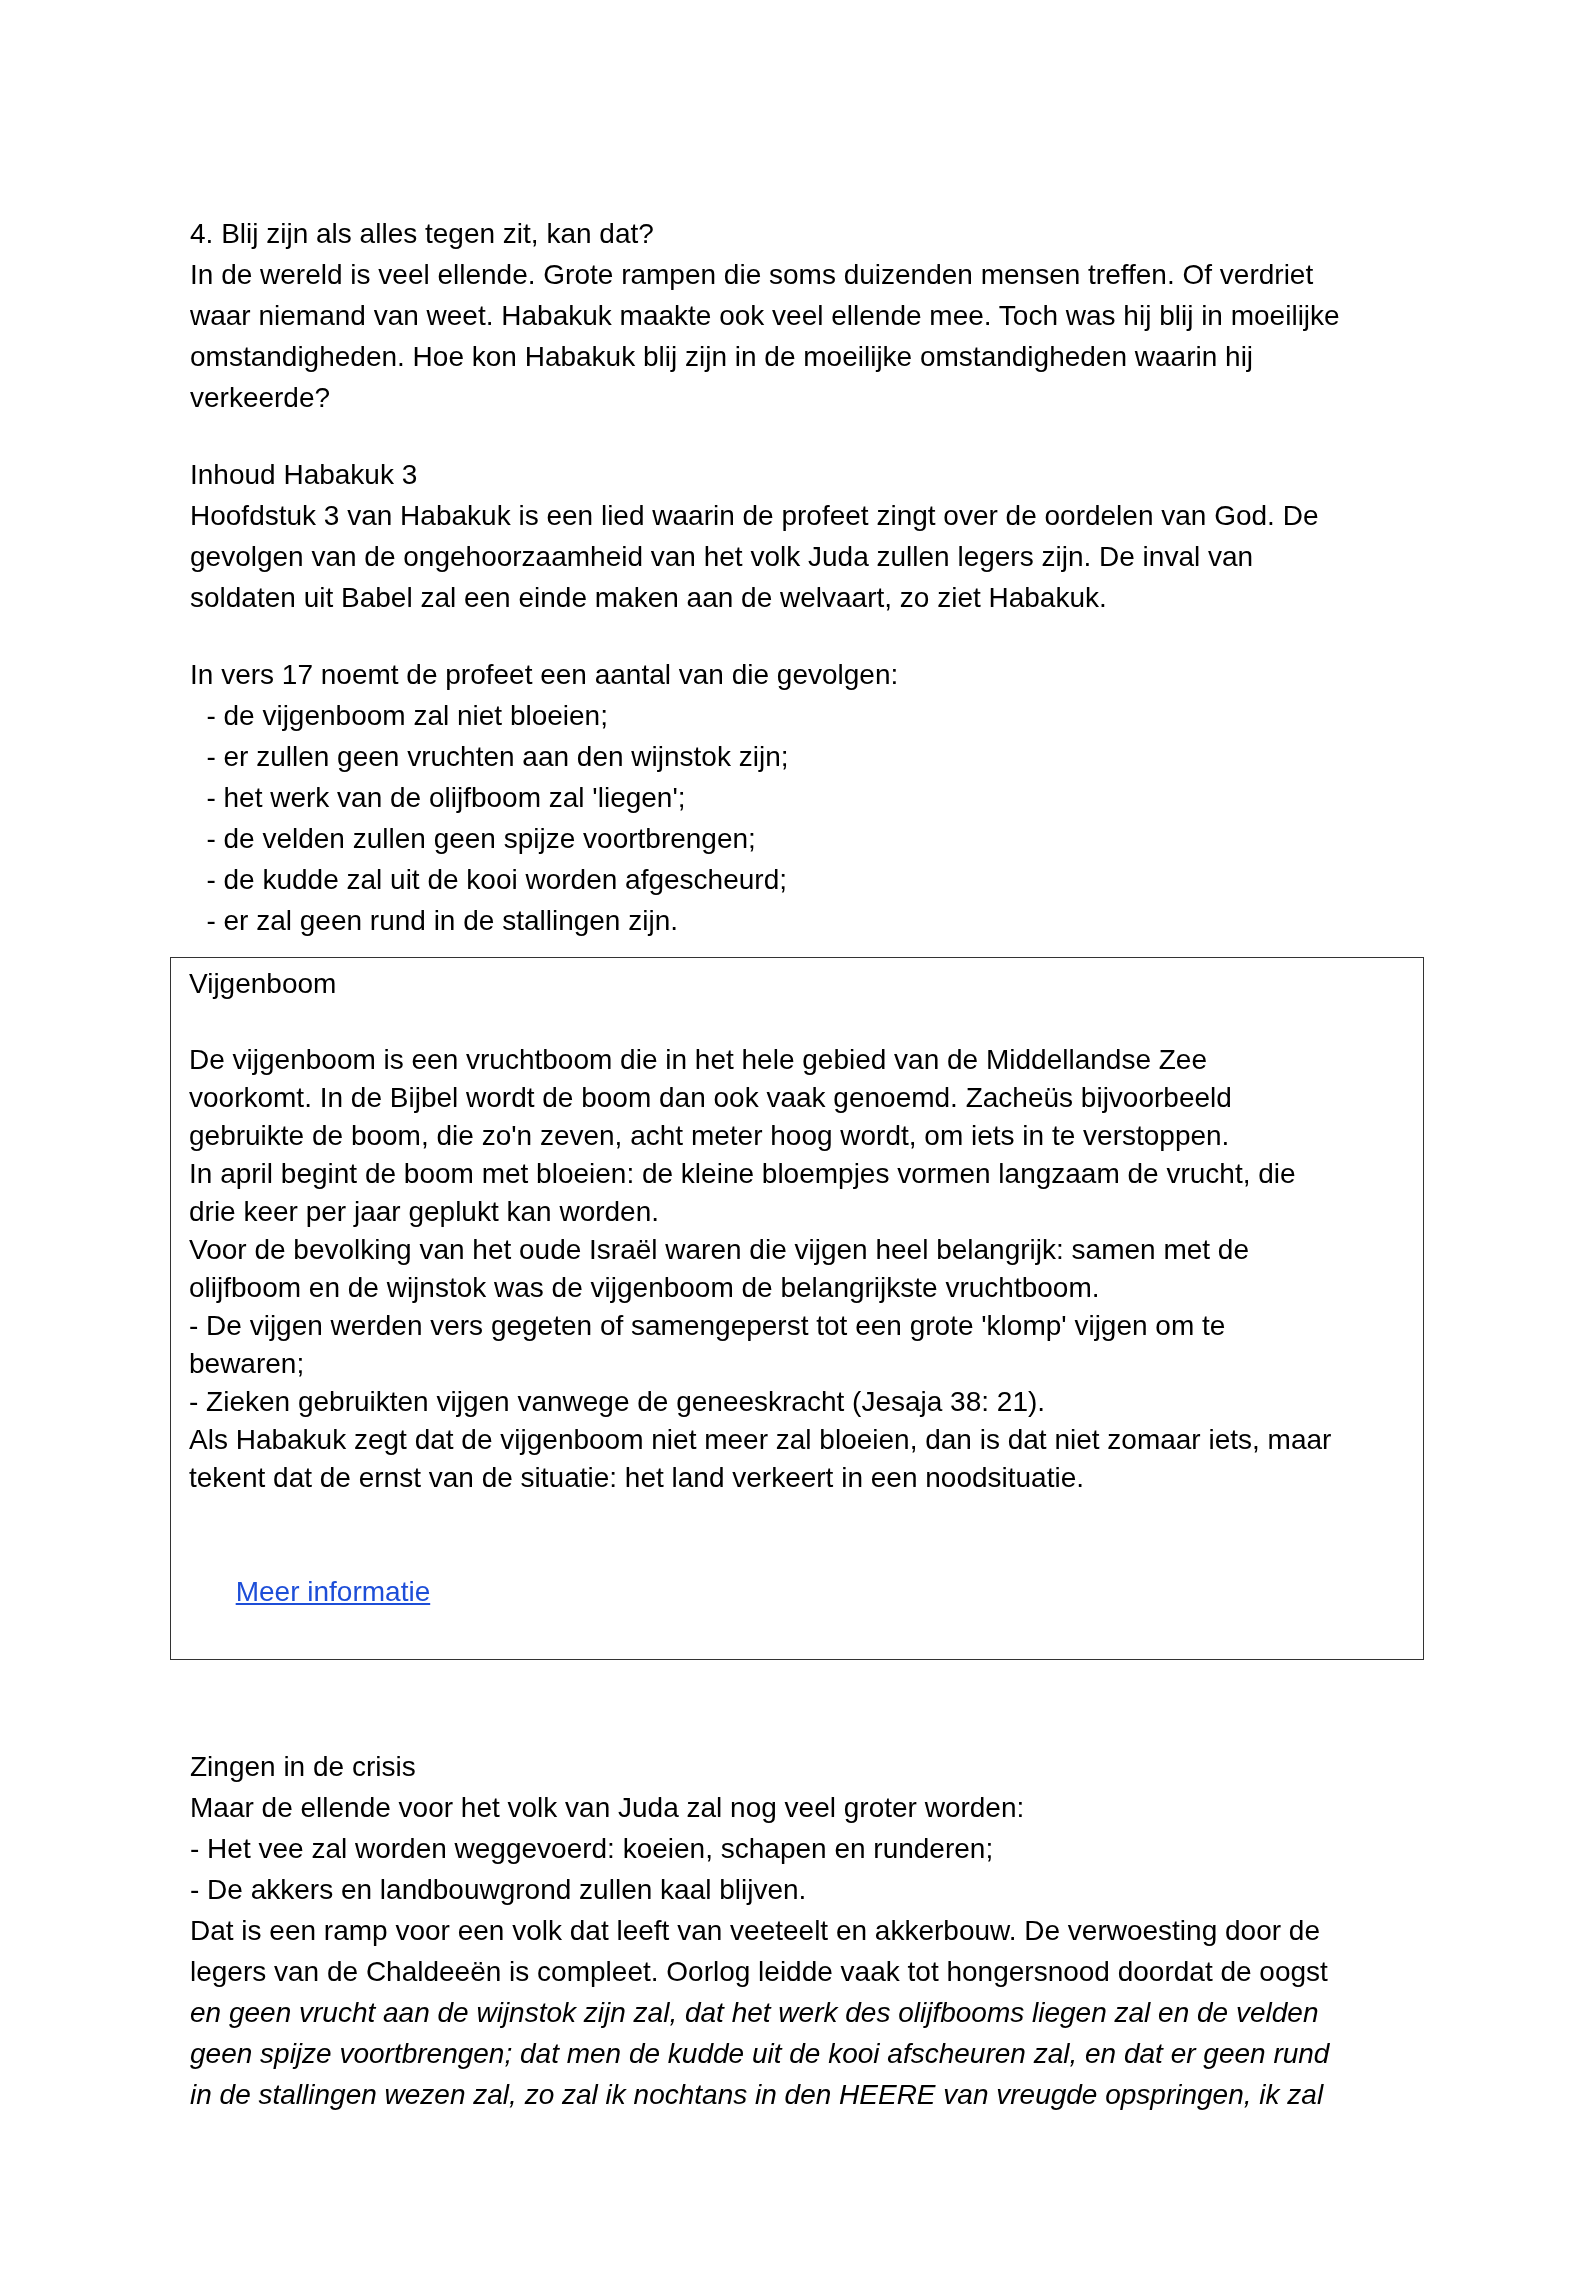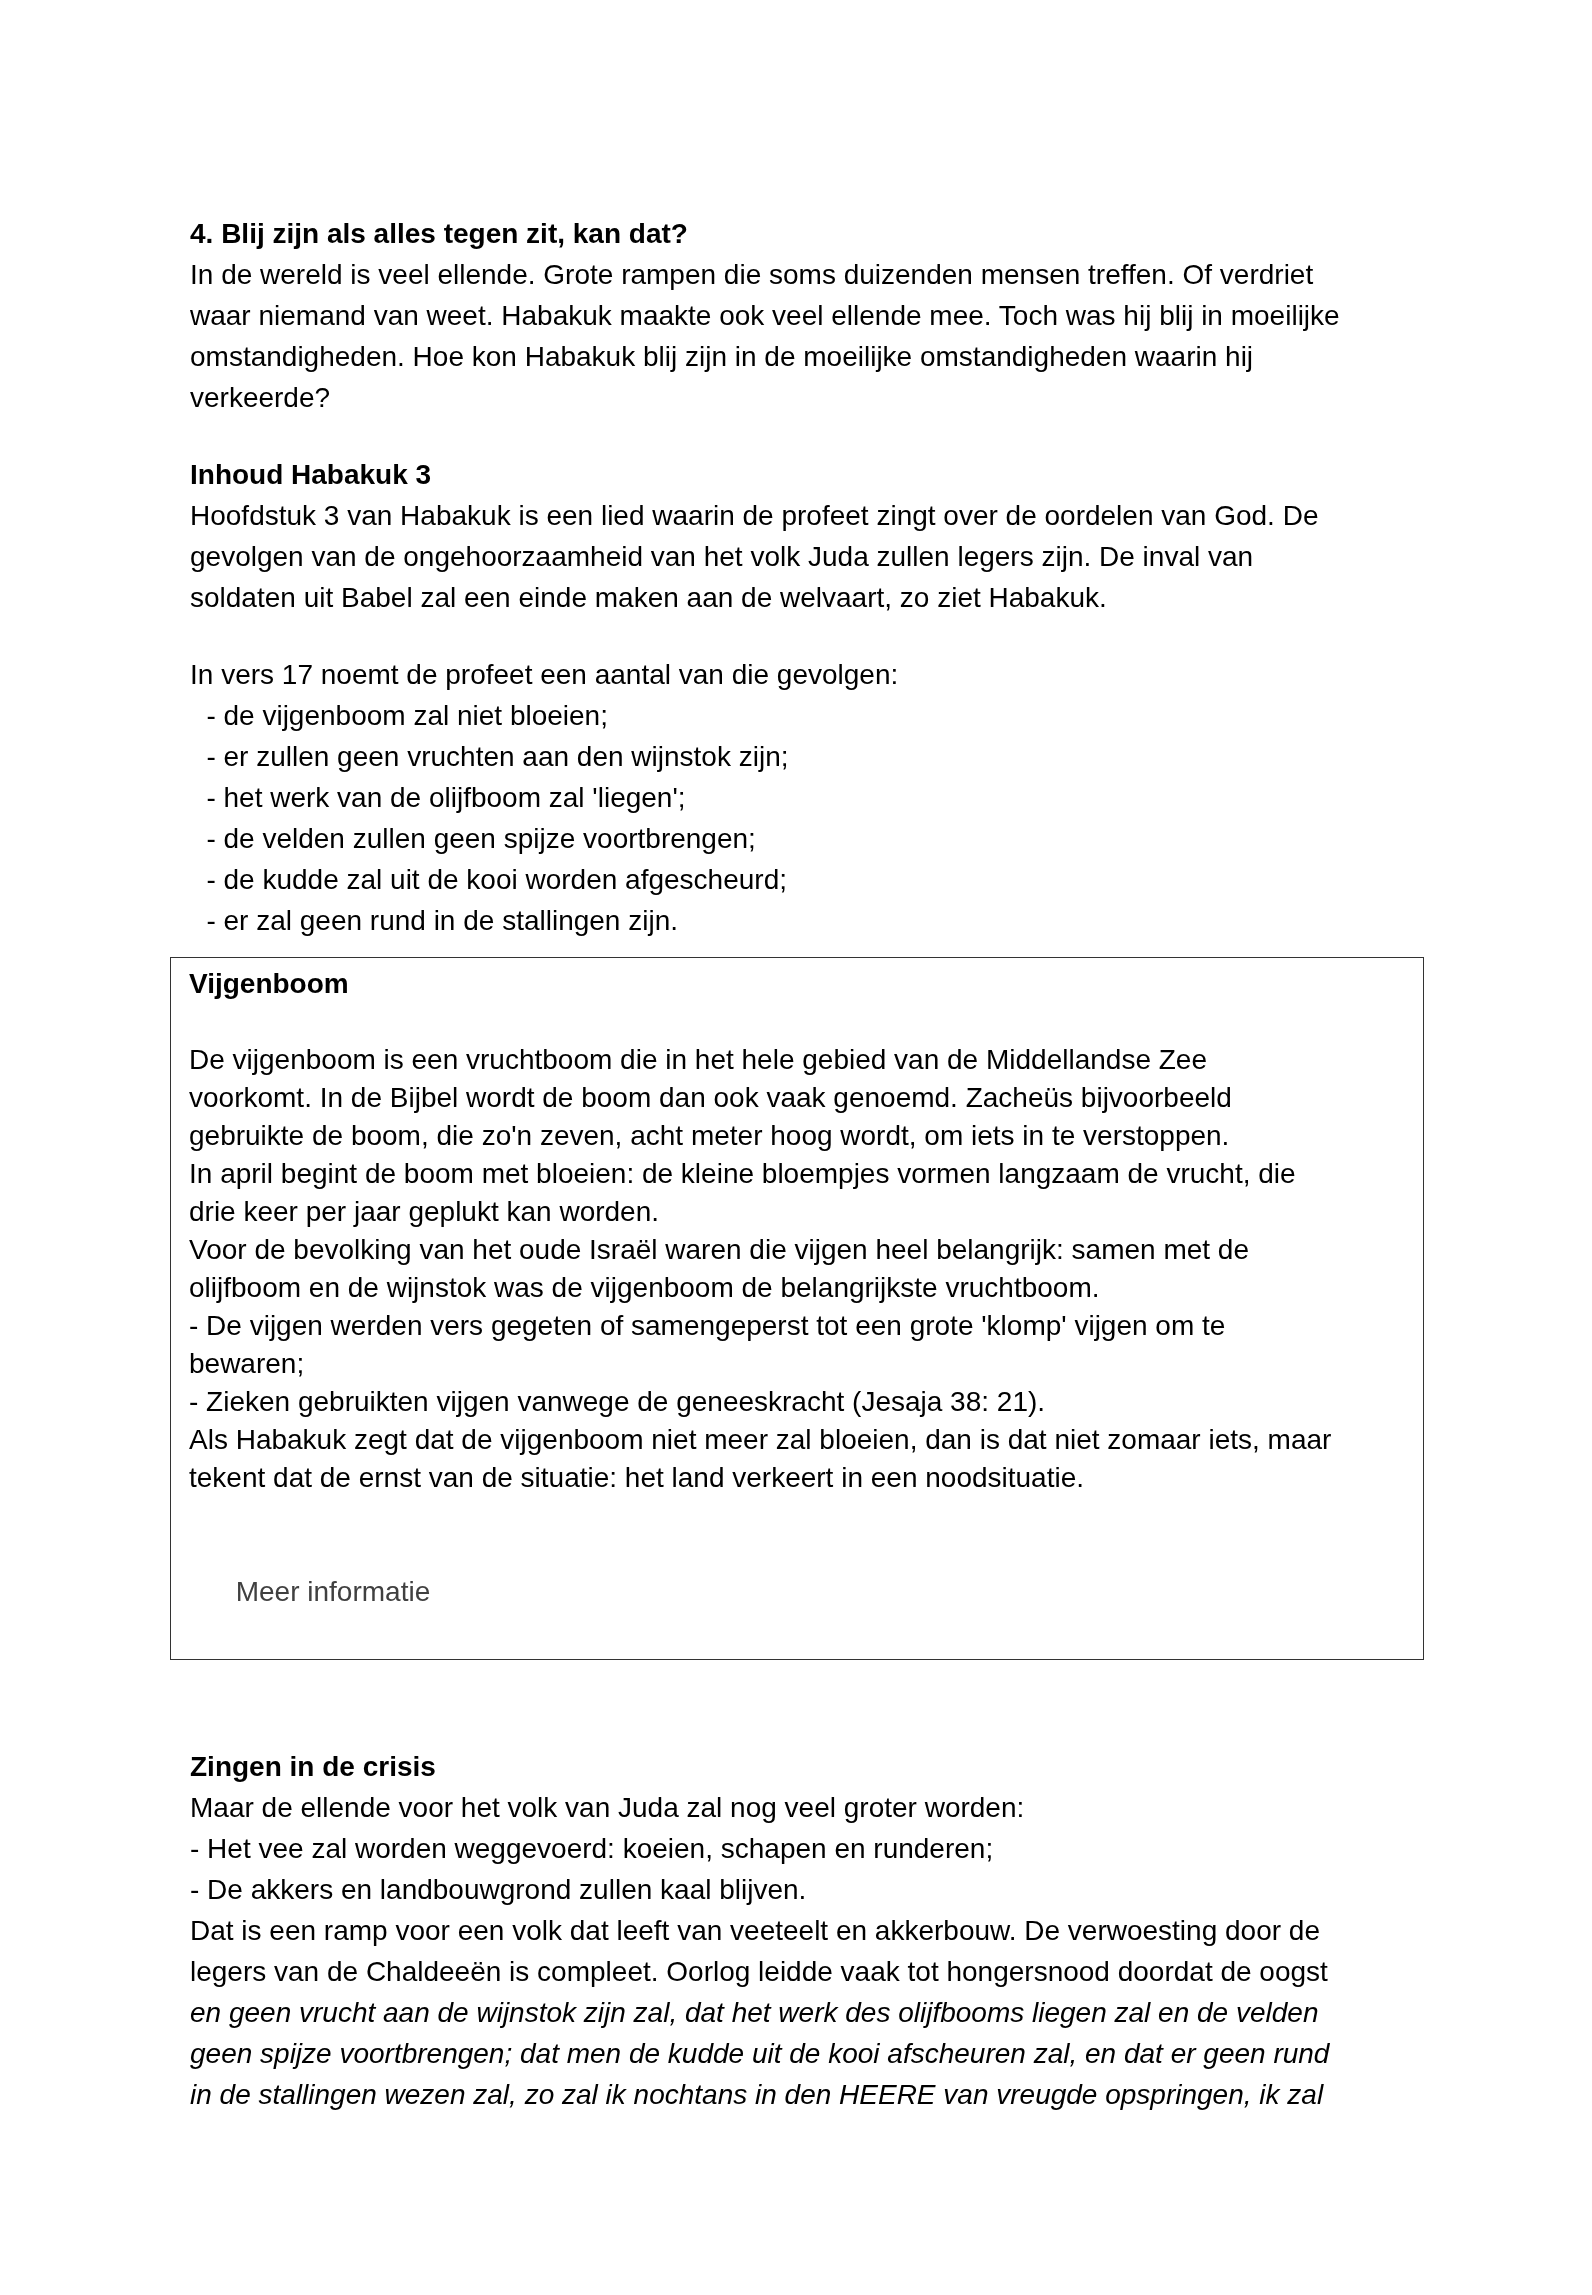--- a/index.html
+++ b/index.html
@@ -14,36 +14,37 @@
     background: #ffffff;
     color: #000000;
     font-family: "Liberation Sans", "DejaVu Sans", sans-serif;
     font-size: 28px;
     line-height: 41px;
     box-sizing: border-box;
     padding: 213px 155px 0 190px;
     overflow: hidden;
   }
   .line { white-space: pre; }
-  .bold { font-weight: bold; }
+  .bold { font-weight: normal; }
   .sec-inhoud   { margin-top: 36px; }
   .sec-gevolgen { margin-top: 36px; }
   .gevolgen-item { padding-left: 16.4px; }
   .infobox {
     box-sizing: border-box;
     width: 1254px;
     margin: 15.5px 0 0 -20px;
     border: 1.7px solid #333333;
     padding: 7px 17.3px 10.4px 18px;
     line-height: 38px;
   }
   .blank44 { height: 38px; }
   .sec-zingen { margin-top: 86px; }
   .link {
-    color: #404040;
+    color: #1d4ed8;
+    text-decoration: underline;
     cursor: pointer;
   }
   .it { font-style: italic; }
 </style>
 </head>
 <body>
 
 <div class="page">
 
   <div>

